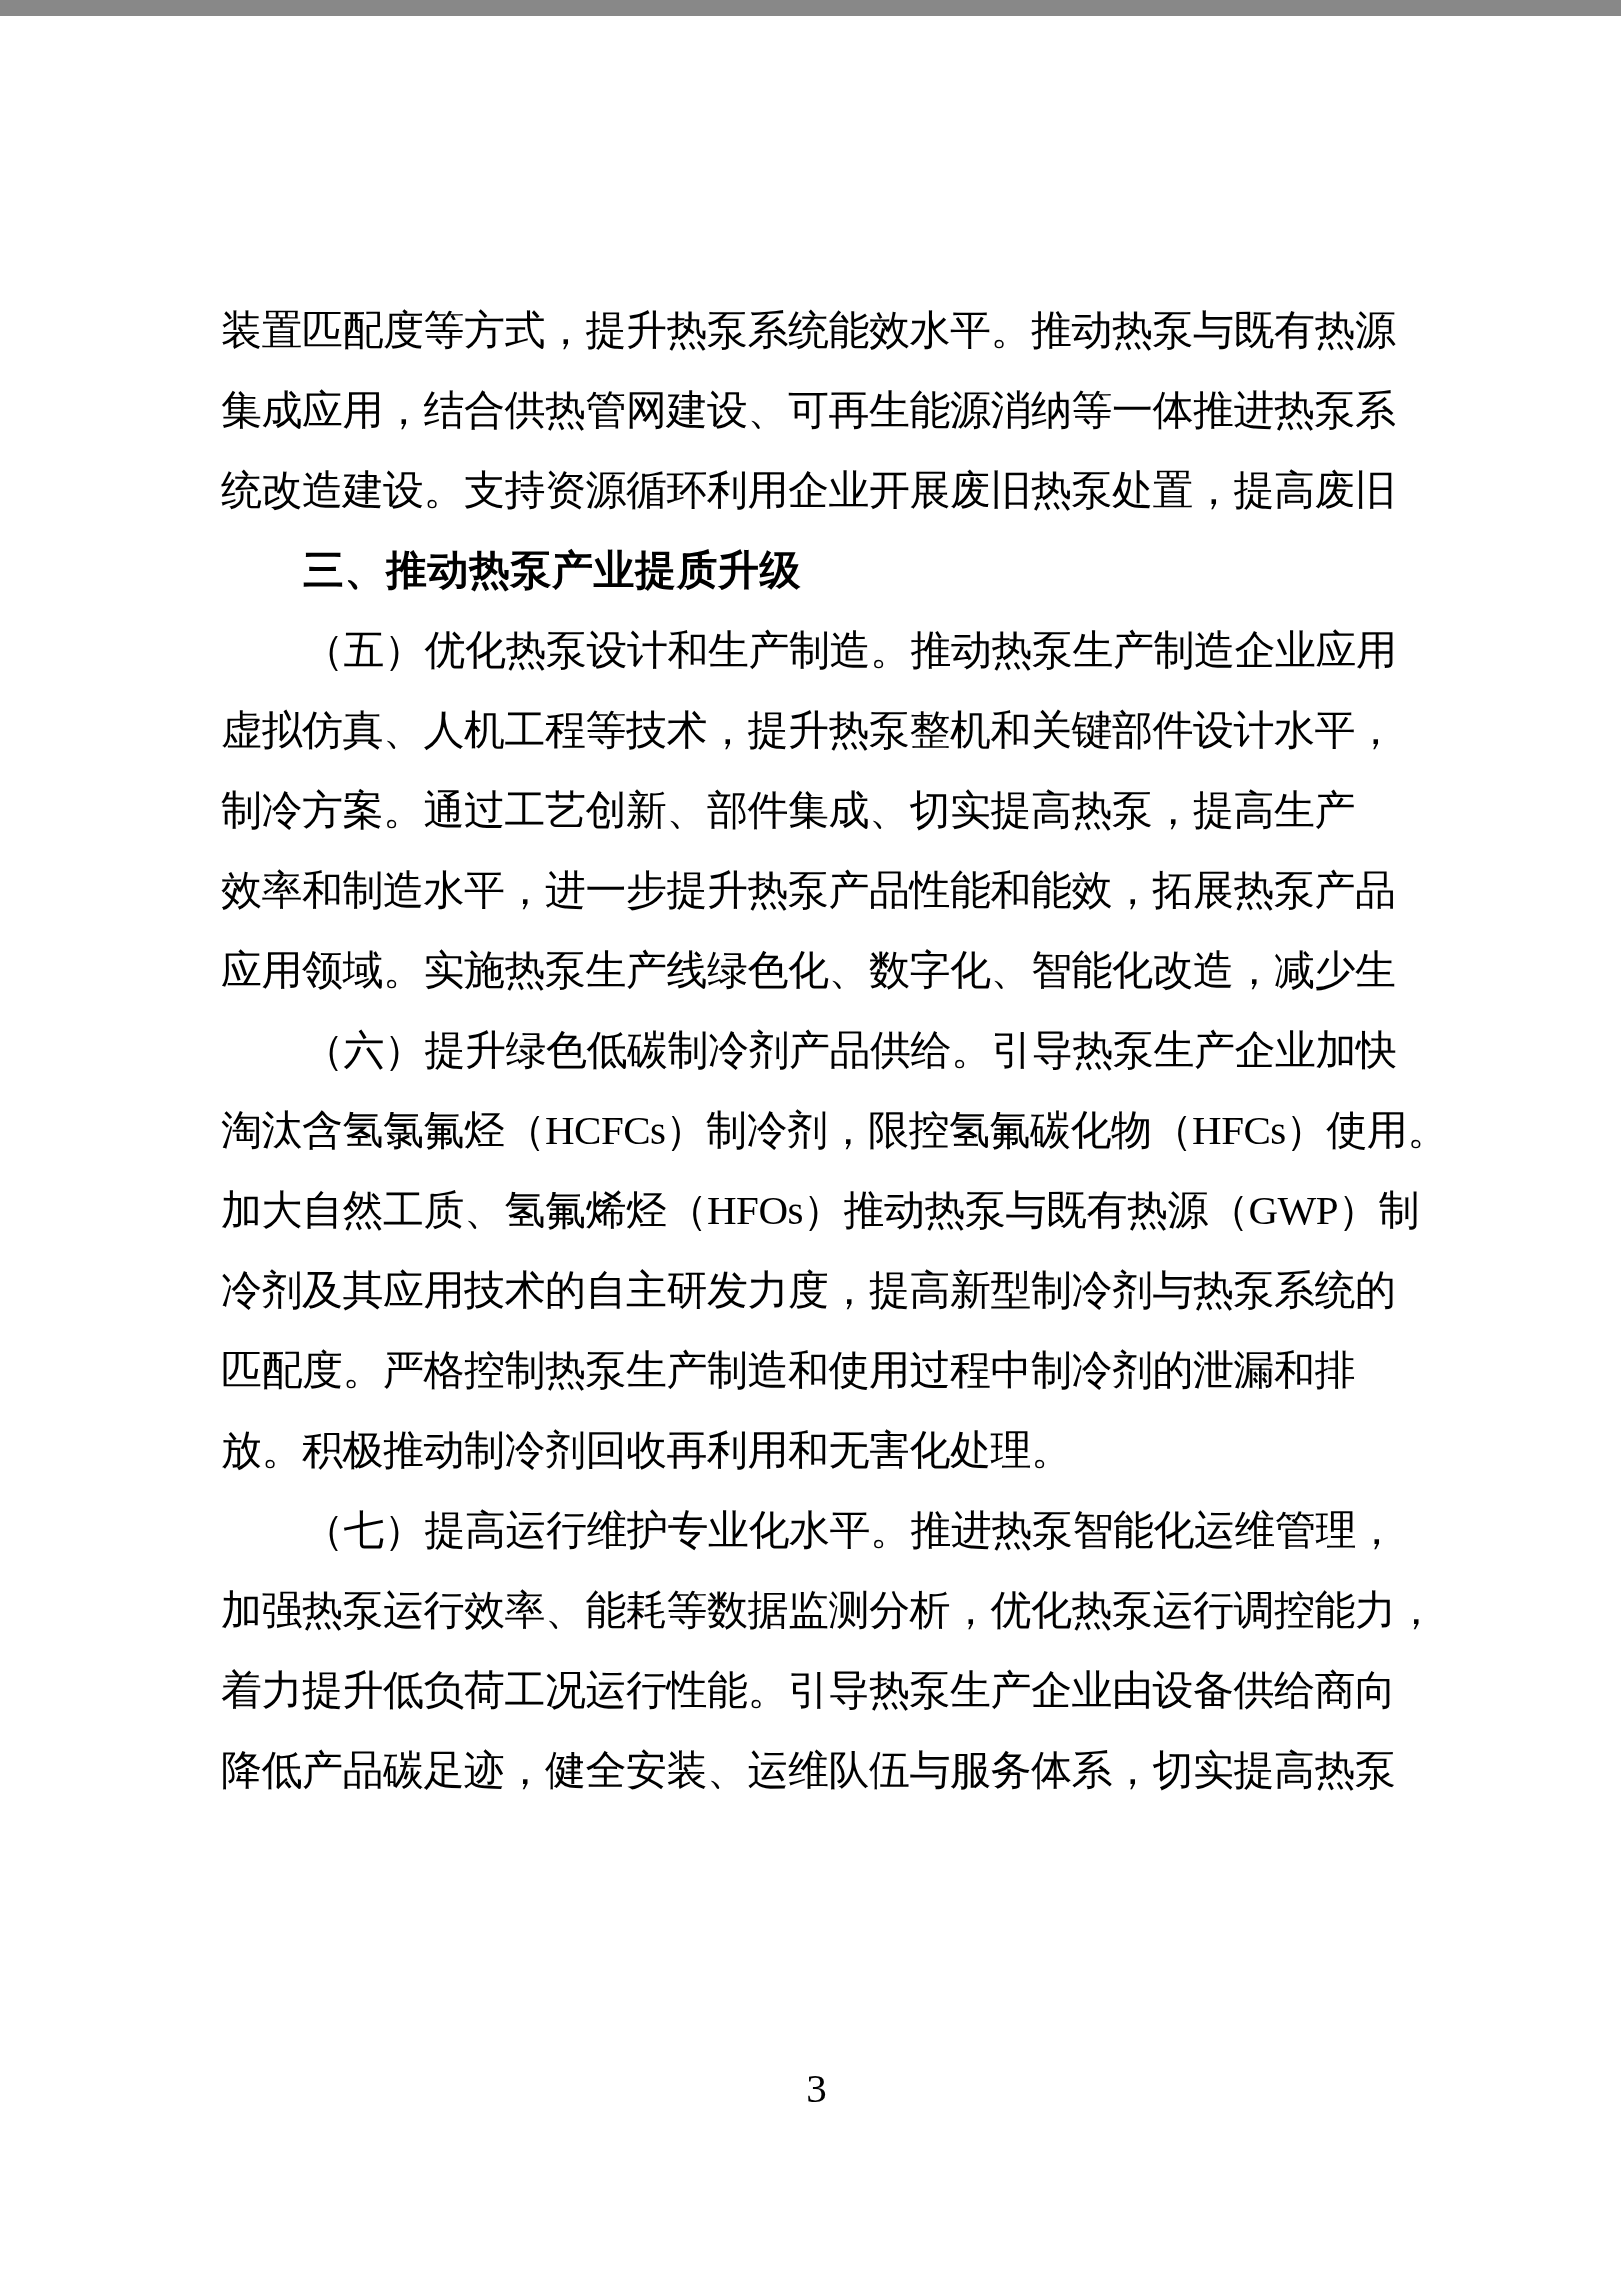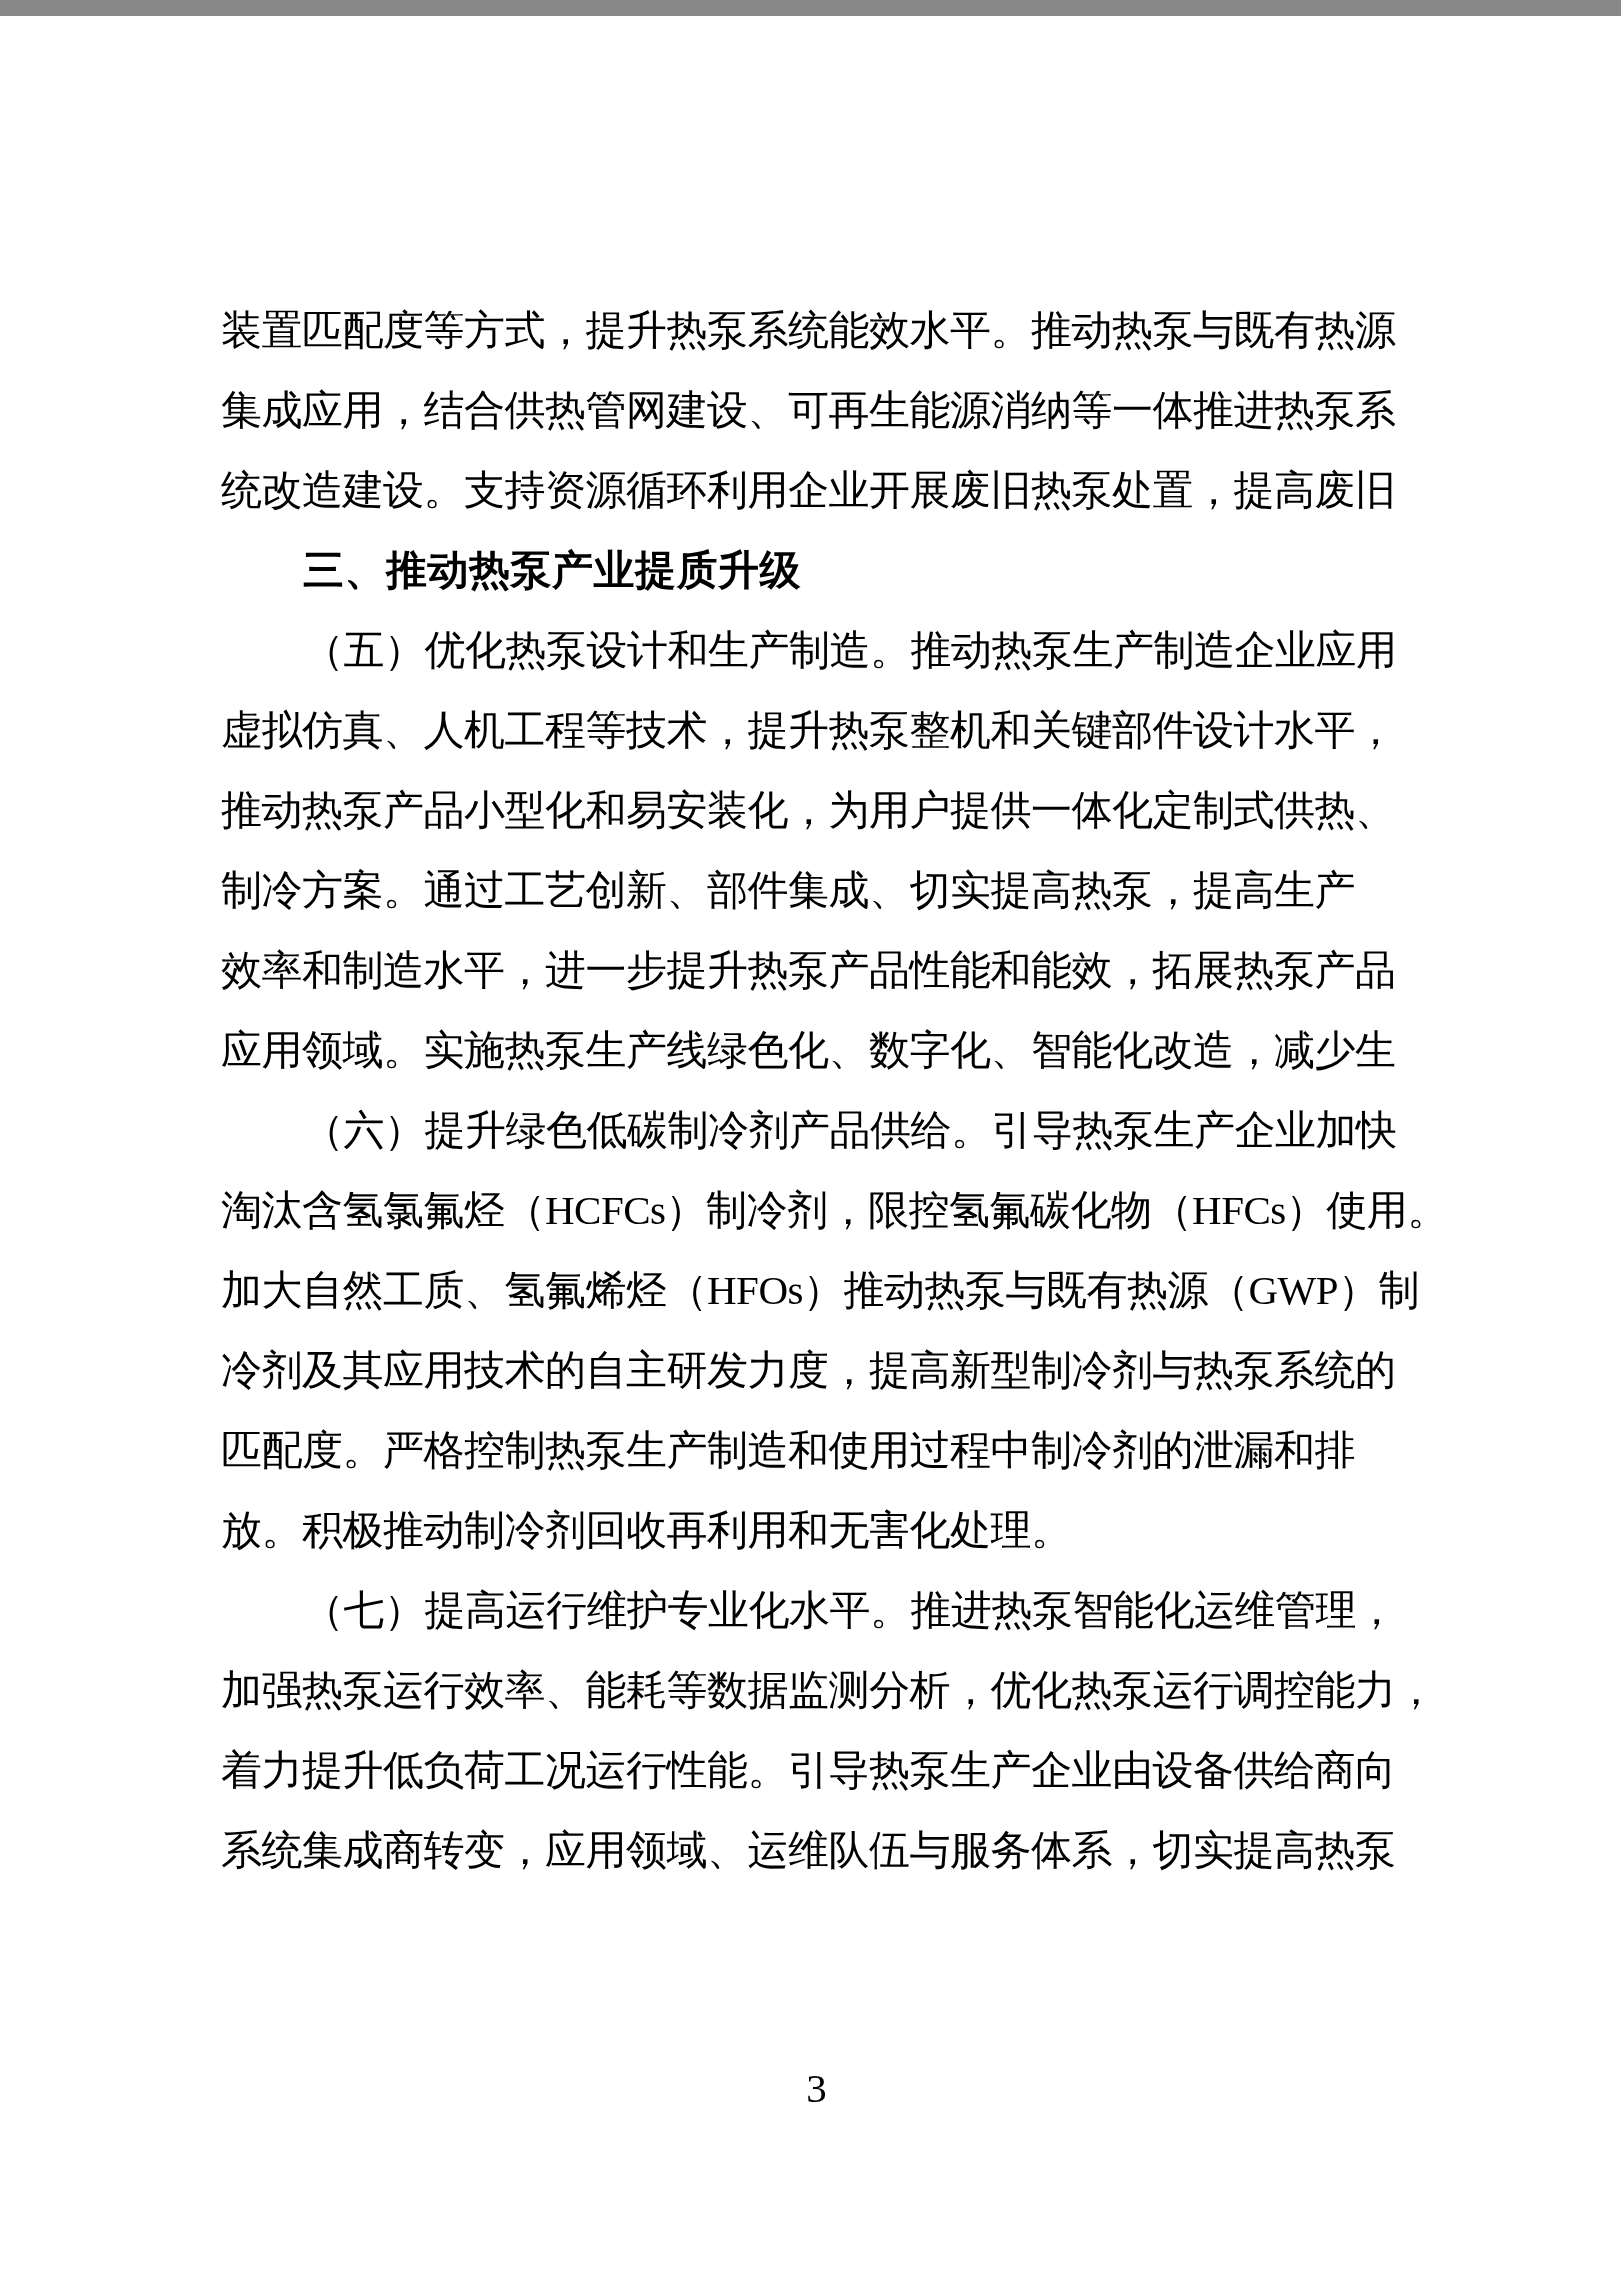--- a/index.html
+++ b/index.html
@@ -49,30 +49,29 @@
 <body>
 
 <div class="page">
   <div class="text-block" id="text-block">
       <div class="line"><span>装置匹配度等方式，提升热泵系统能效水平。推动热泵与既有热源</span></div>
       <div class="line"><span>集成应用，结合供热管网建设、可再生能源消纳等一体推进热泵系</span></div>
       <div class="line"><span>统改造建设。支持资源循环利用企业开展废旧热泵处置，提高废旧</span></div>
       <div class="line indent heading"><span>三、推动热泵产业提质升级</span></div>
       <div class="line indent"><span class="lead">（五）优化热泵设计和生产制造。</span><span>推动热泵生产制造企业应用</span></div>
       <div class="line"><span>虚拟仿真、人机工程等技术，提升热泵整机和关键部件设计水平，</span></div>
-      <div class="line"><span>推动热泵产品小型化和易安装化，为用户提供一体化定制式供热、</span></div>
       <div class="line"><span>制冷方案。通过工艺创新、部件集成、切实提高热泵，提高生产</span></div>
       <div class="line"><span>效率和制造水平，进一步提升热泵产品性能和能效，拓展热泵产品</span></div>
       <div class="line"><span>应用领域。实施热泵生产线绿色化、数字化、智能化改造，减少生</span></div>
       <div class="line indent"><span class="lead">（六）提升绿色低碳制冷剂产品供给。</span><span>引导热泵生产企业加快</span></div>
       <div class="line"><span>淘汰含氢氯氟烃（HCFCs）制冷剂，限控氢氟碳化物（HFCs）使用。</span></div>
       <div class="line"><span>加大自然工质、氢氟烯烃（HFOs）推动热泵与既有热源（GWP）制</span></div>
       <div class="line"><span>冷剂及其应用技术的自主研发力度，提高新型制冷剂与热泵系统的</span></div>
       <div class="line"><span>匹配度。严格控制热泵生产制造和使用过程中制冷剂的泄漏和排</span></div>
       <div class="line"><span>放。积极推动制冷剂回收再利用和无害化处理。</span></div>
       <div class="line indent"><span class="lead">（七）提高运行维护专业化水平。</span><span>推进热泵智能化运维管理，</span></div>
       <div class="line"><span>加强热泵运行效率、能耗等数据监测分析，优化热泵运行调控能力，</span></div>
       <div class="line"><span>着力提升低负荷工况运行性能。引导热泵生产企业由设备供给商向</span></div>
-      <div class="line"><span>系统集成商转变，应用领域、运维队伍与服务体系，切实提高热泵</span></div>
+      <div class="line"><span>降低产品碳足迹，健全安装、运维队伍与服务体系，切实提高热泵</span></div>
     </div>
   <div class="page-number">3</div>
 </div>
 
 
 </body></html>

